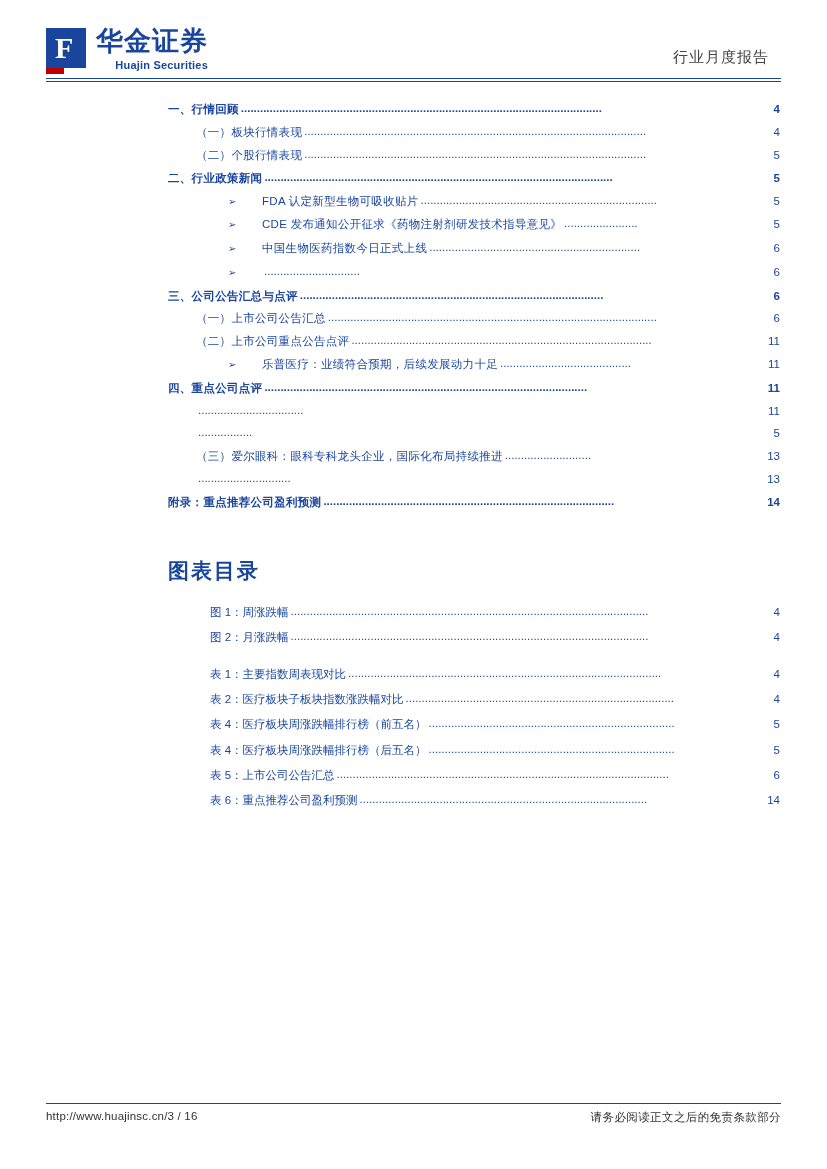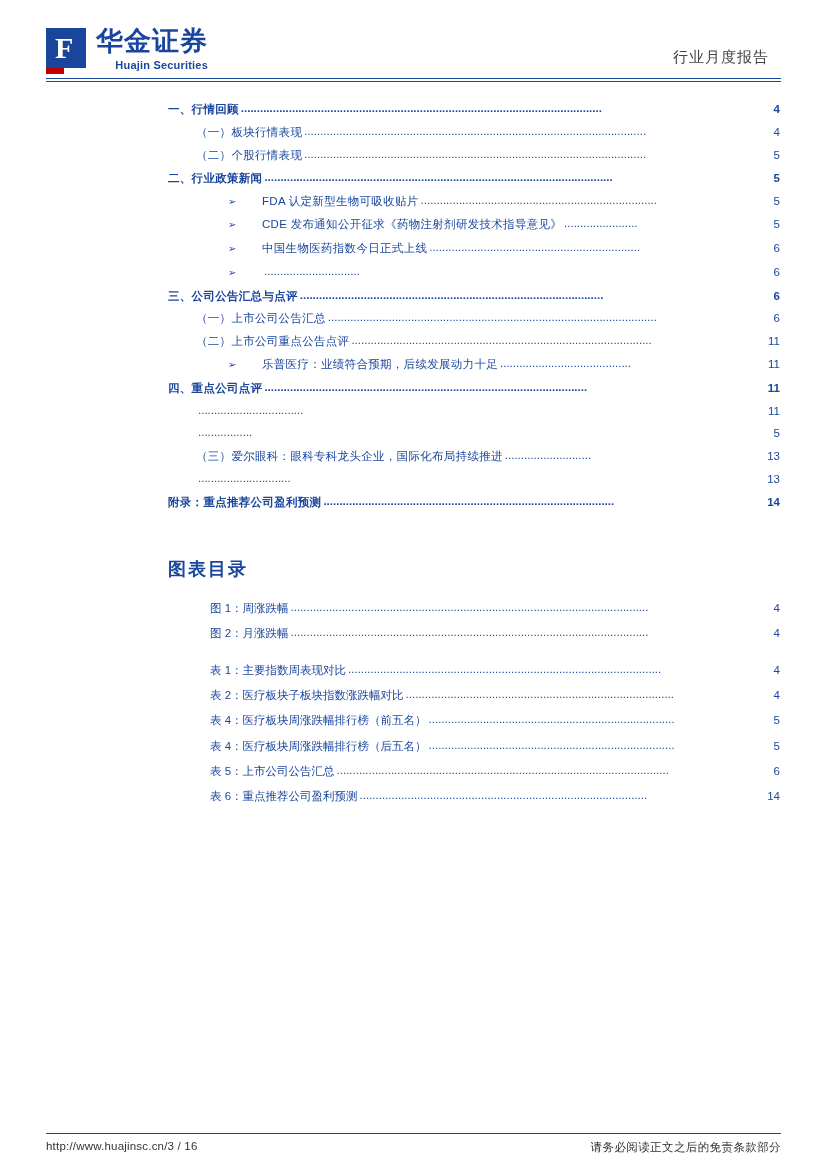--- a/index.html
+++ b/index.html
@@ -166,21 +166,21 @@
   .toc-row.lvl3 .bullet {
     flex: 0 0 auto;
     width: 34px;
     color: #19459d;
     font-size: 10px;
   }
   .toc-row.appendix { font-weight: bold; }
 
   h1.fig-title {
     font-family: Liberation Serif, serif;
-    font-size: 18px;
+    font-size: 21px;
     font-weight: bold;
     color: #19459d;
     margin: 44px 0 14px 0;
     letter-spacing: 2px;
   }
   .fig-row {
     display: flex;
     align-items: baseline;
     font-size: 11.5px;
     color: #19459d;
@@ -197,21 +197,21 @@
     transform: translateY(-1px);
   }
   .fig-row .pg { flex: 0 0 auto; }
   .tbl-gap { height: 12px; }
 
   
   .footer {
     position: absolute;
     left: 46px;
     right: 46px;
-    bottom: 14px;
+    bottom: 44px;
     margin-top: 20px;
   }
   .footer-rule {
     border-bottom: 0.8px solid #19459d;
     margin-bottom: 6px;
   }
   .footer-row {
     display: flex;
     justify-content: space-between;
     font-size: 11.5px;

